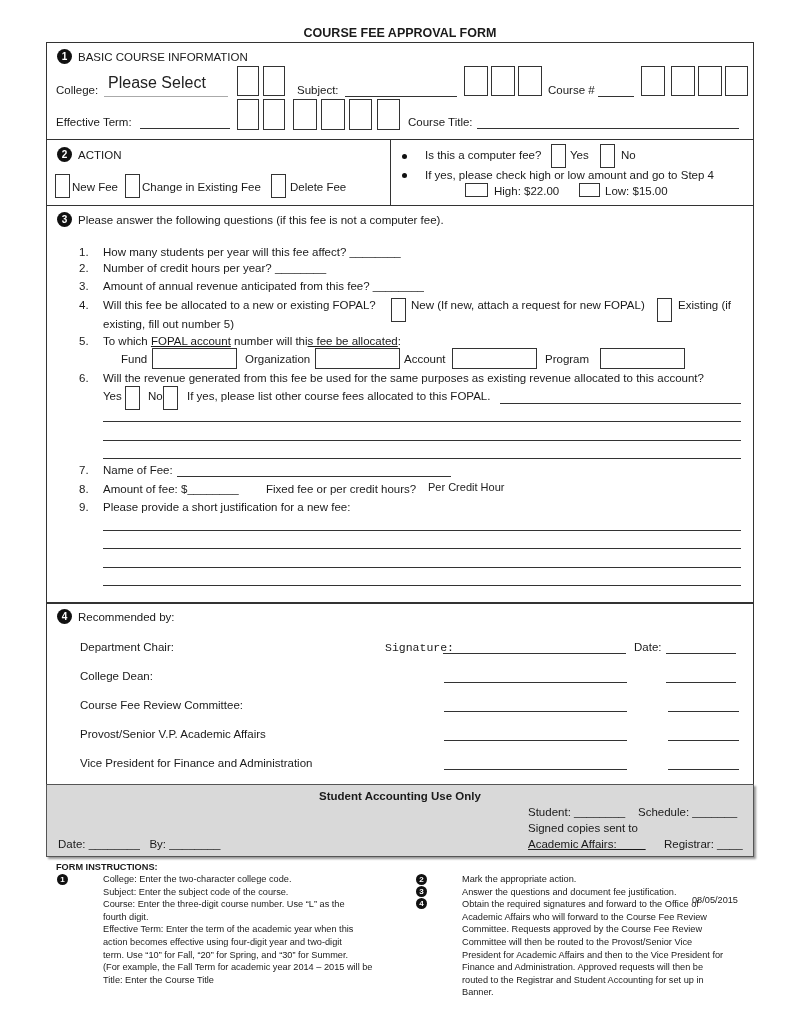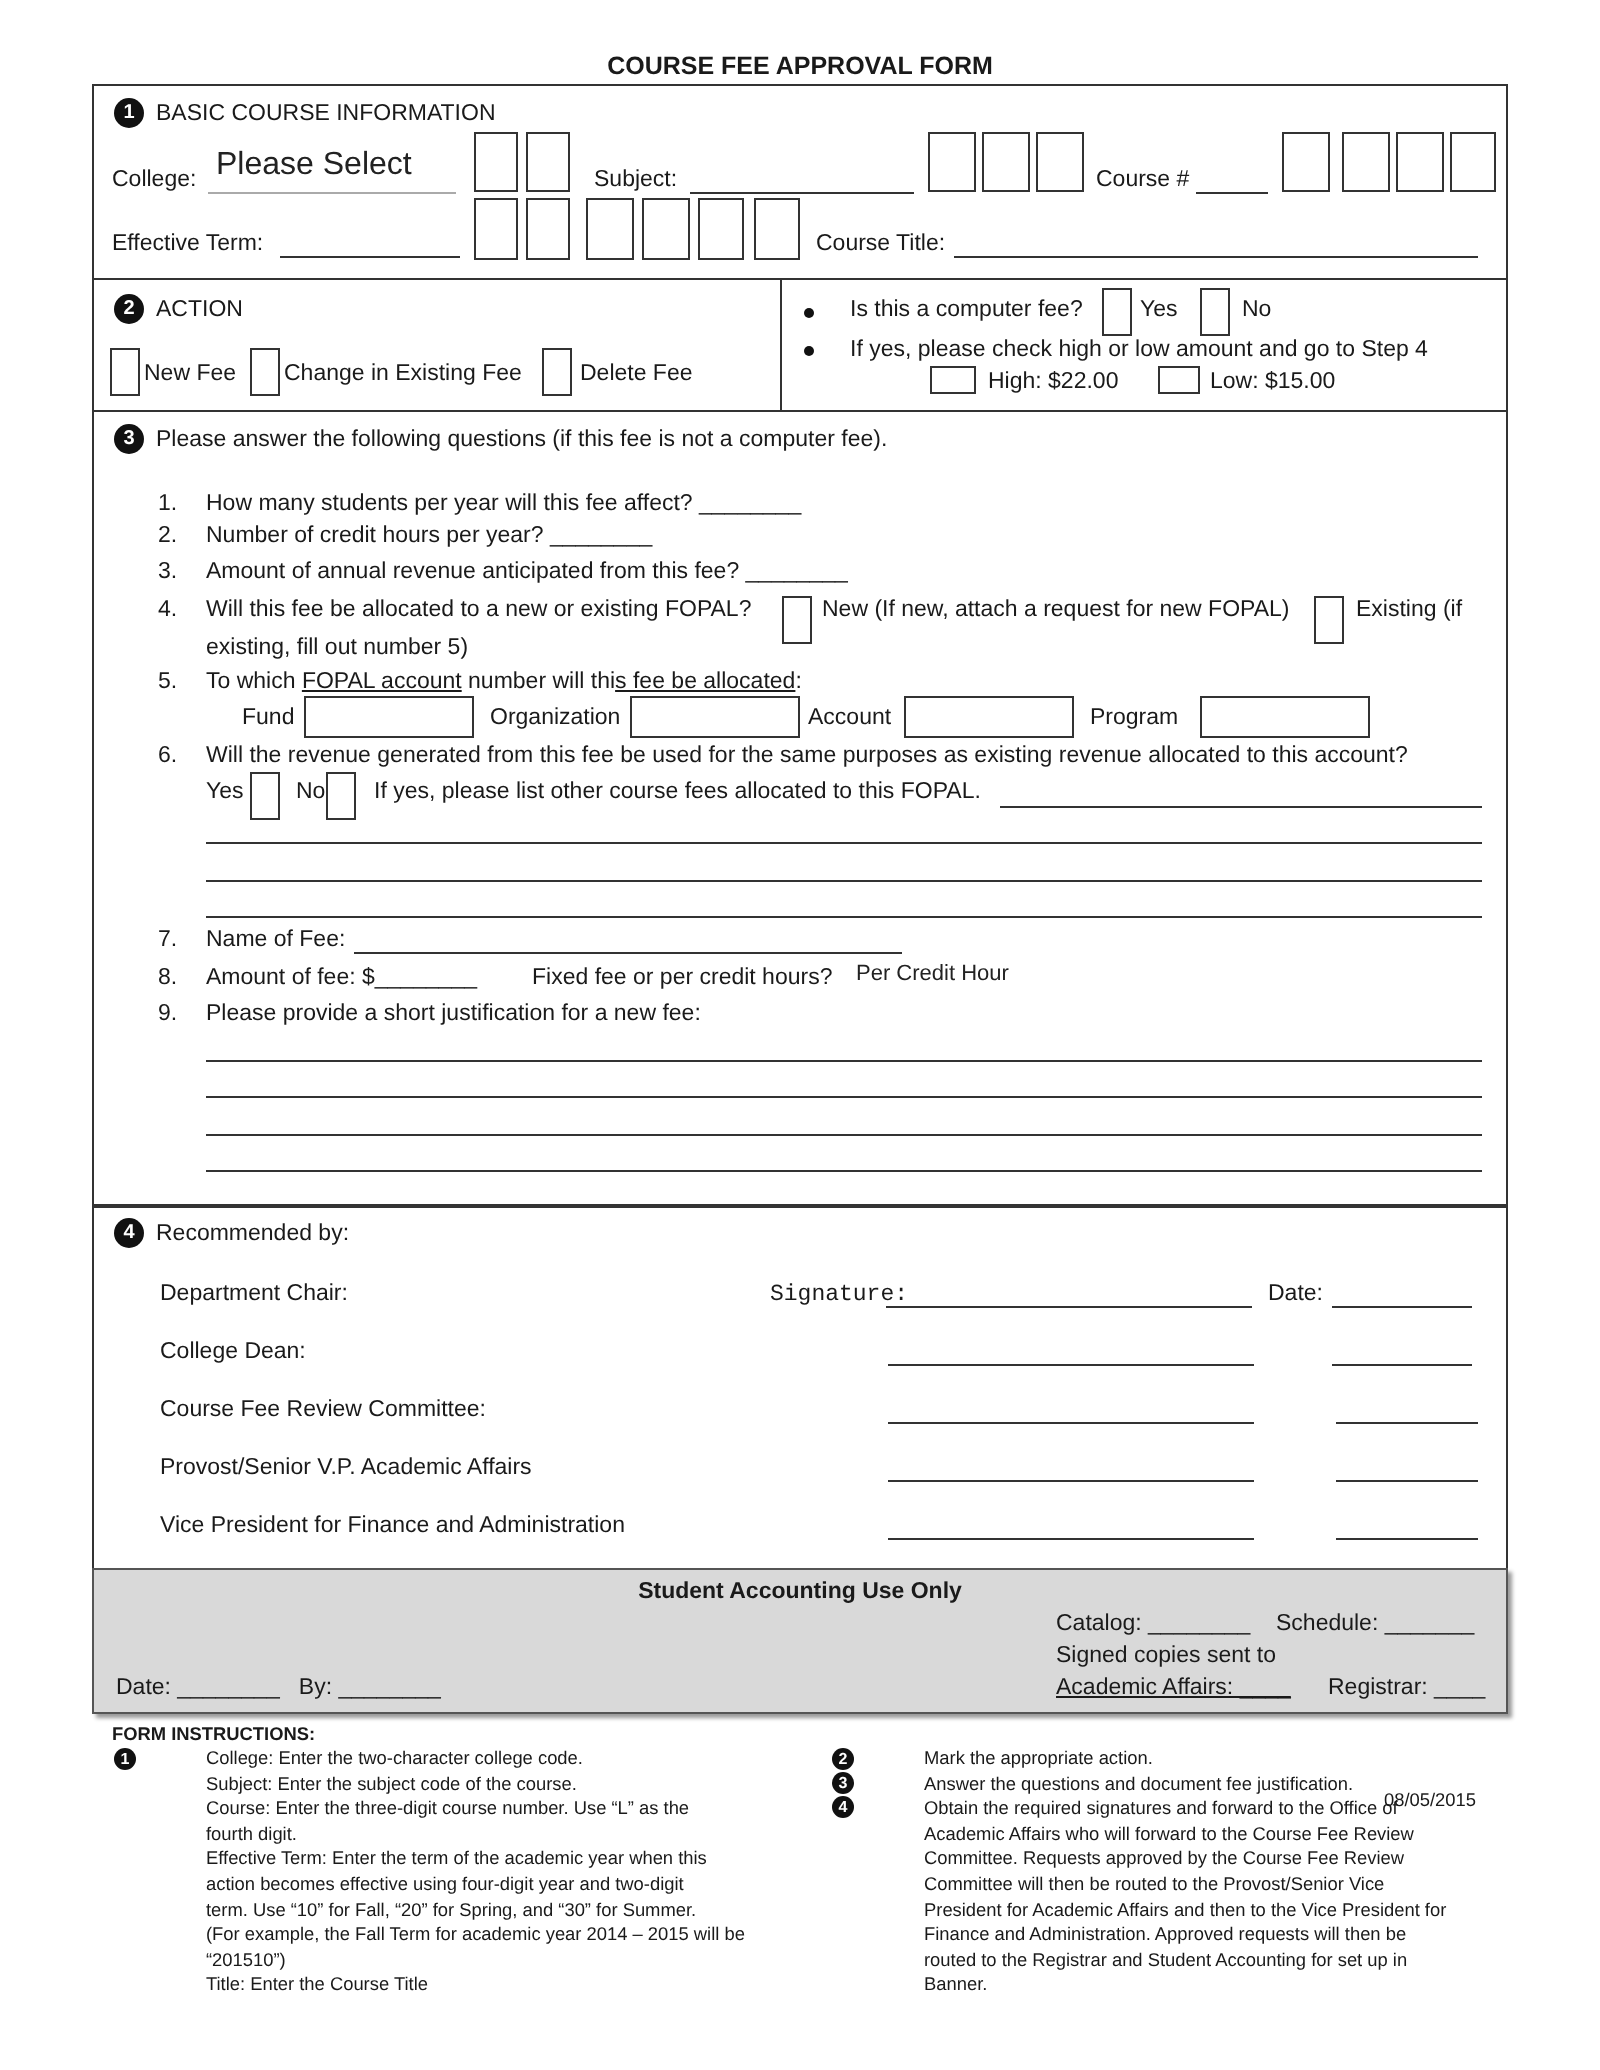--- a/index.html
+++ b/index.html
@@ -166,41 +166,40 @@
 <div class="uline" style="left:666px;top:682px;width:70px;"></div>
 <div class="uline" style="left:444px;top:711px;width:183px;"></div>
 <div class="uline" style="left:668px;top:711px;width:71px;"></div>
 <div class="uline" style="left:444px;top:740px;width:183px;"></div>
 <div class="uline" style="left:668px;top:740px;width:71px;"></div>
 <div class="uline" style="left:444px;top:769px;width:183px;"></div>
 <div class="uline" style="left:668px;top:769px;width:71px;"></div>
 
 <div class="gray"></div>
 <div class="abs" style="left:0;width:800px;text-align:center;top:790px;font-weight:bold;font-size:11.5px;">Student Accounting Use Only</div>
-<div class="abs" style="left:528px;top:806px;">Catalog: ________</div>
+<div class="abs" style="left:528px;top:806px;">Student: ________</div>
 <div class="abs" style="left:638px;top:806px;">Schedule: _______</div>
 <div class="abs" style="left:528px;top:822px;">Signed copies sent to</div>
 <div class="abs" style="left:528px;top:838px;text-decoration:underline;">Academic Affairs: ____</div>
 <div class="abs" style="left:664px;top:838px;">Registrar: ____</div>
 <div class="abs" style="left:58px;top:838px;white-space:pre;">Date: ________   By: ________</div>
 
 <div class="abs instr" style="left:56px;top:861px;font-weight:bold;">FORM INSTRUCTIONS:</div>
 <div class="abs instr" style="left:692px;top:862px;margin-top:32px;">08/05/2015</div>
 
 <div class="num sm" style="left:57px;top:874px;">1</div>
 <div class="abs instr" style="left:103px;top:873px;">
   <div>College: Enter the two-character college code.</div>
   <div>Subject: Enter the subject code of the course.</div>
   <div>Course: Enter the three-digit course number. Use “L” as the</div>
   <div>fourth digit.</div>
   <div>Effective Term: Enter the term of the academic year when this</div>
   <div>action becomes effective using four-digit year and two-digit</div>
   <div>term. Use “10” for Fall, “20” for Spring, and “30” for Summer.</div>
   <div>(For example, the Fall Term for academic year 2014 – 2015 will be</div>
-  <div>“201510”)</div>
   <div>Title: Enter the Course Title</div>
 </div>
 
 <div class="num sm" style="left:416px;top:874px;">2</div>
 <div class="num sm" style="left:416px;top:886px;">3</div>
 <div class="num sm" style="left:416px;top:898px;">4</div>
 <div class="abs instr" style="left:462px;top:873px;">
   <div>Mark the appropriate action.</div>
   <div>Answer the questions and document fee justification.</div>
   <div>Obtain the required signatures and forward to the Office of</div>

